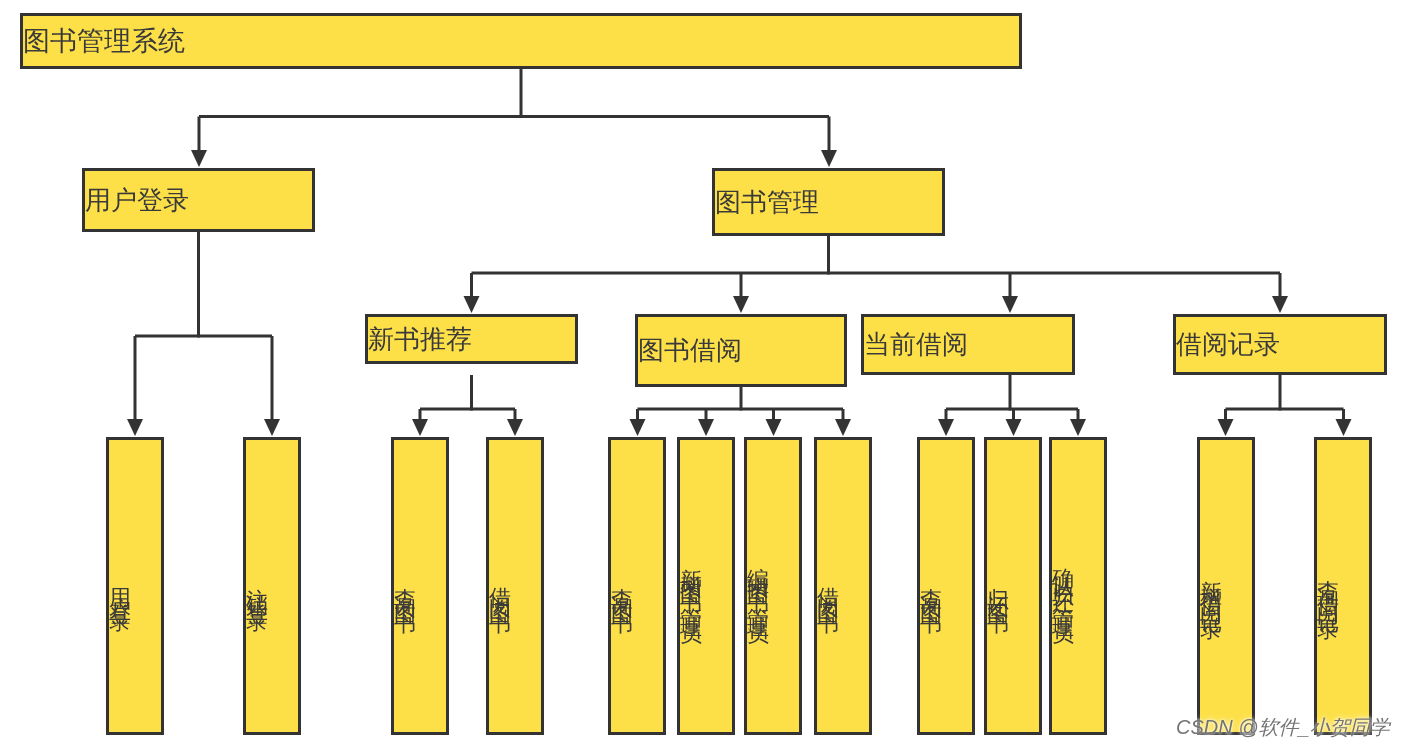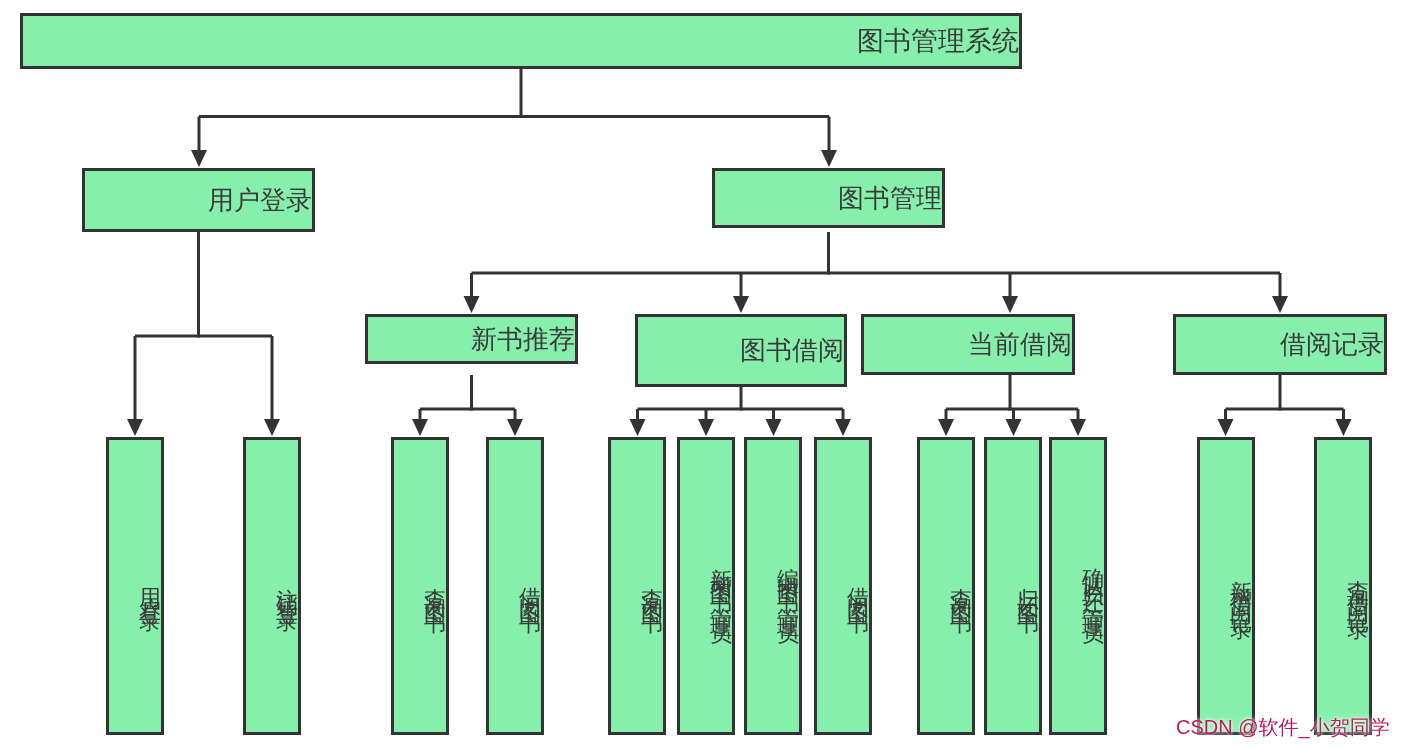--- a/index.html
+++ b/index.html
@@ -15,24 +15,24 @@
   #connectors {
     position: absolute;
     left: 0; top: 0;
     width: 1405px; height: 747px;
     z-index: 1;
   }
   .node {
     position: absolute;
     box-sizing: border-box;
     border: 3px solid #333333;
-    background: #86efac;
+    background: #fde047;
     display: flex;
     align-items: center;
-    justify-content: flex-end;
+    justify-content: flex-start;
     z-index: 2;
   }
   .root-node  { font-size: 27px; }
   .h-node     { font-size: 26px; }
   .leaf {
     top: 437px;
     width: 58px;
     height: 298px;
     font-size: 22px;
   }
@@ -42,23 +42,24 @@
     letter-spacing: 8px;
     line-height: 1;
     white-space: nowrap;
   }
   #watermark {
     position: absolute;
     left: 1176px;
     top: 714px;
     z-index: 3;
     font-size: 20px;
-    color: #be185d;
+    color: #737373;
     white-space: nowrap;
     text-shadow: 0 0 3px #ffffff, 0 0 6px #ffffff;
+    font-style: italic;
   }
 </style>
 </head>
 <body>
 
 <div id="canvas">
 
   <svg id="connectors" width="1405" height="747" viewBox="0 0 1405 747" xmlns="http://www.w3.org/2000/svg">
     <g stroke="#333333" stroke-width="3" fill="none">
 
@@ -128,21 +129,21 @@
     </g>
   </svg>
 
   <div class="node root-node" style="left:20px; top:13px; width:1002px; height:56px;">
     <span>图书管理系统</span>
   </div>
 
   <div class="node h-node" style="left:82px; top:168px; width:233px; height:64px;">
     <span>用户登录</span>
   </div>
-  <div class="node h-node" style="left:712px; top:168px; width:233px; height:60px;">
+  <div class="node h-node" style="left:712px; top:168px; width:233px; height:68px;">
     <span>图书管理</span>
   </div>
 
   <div class="node h-node" style="left:365px; top:314px; width:213px; height:50px;">
     <span>新书推荐</span>
   </div>
   <div class="node h-node" style="left:635px; top:314px; width:212px; height:73px;">
     <span>图书借阅</span>
   </div>
   <div class="node h-node" style="left:861px; top:314px; width:214px; height:61px;">

